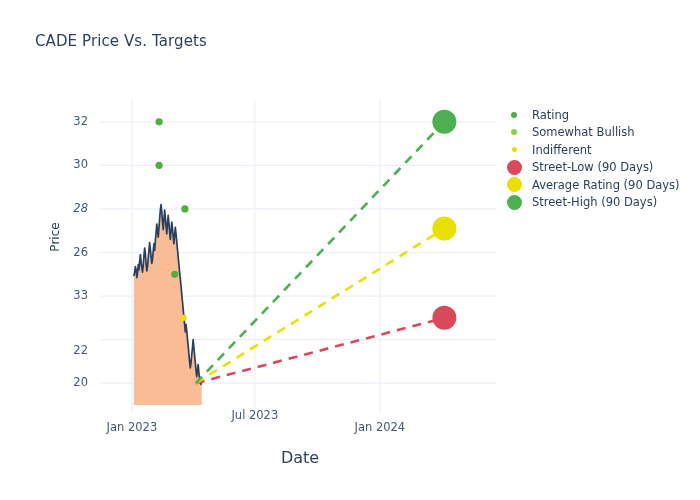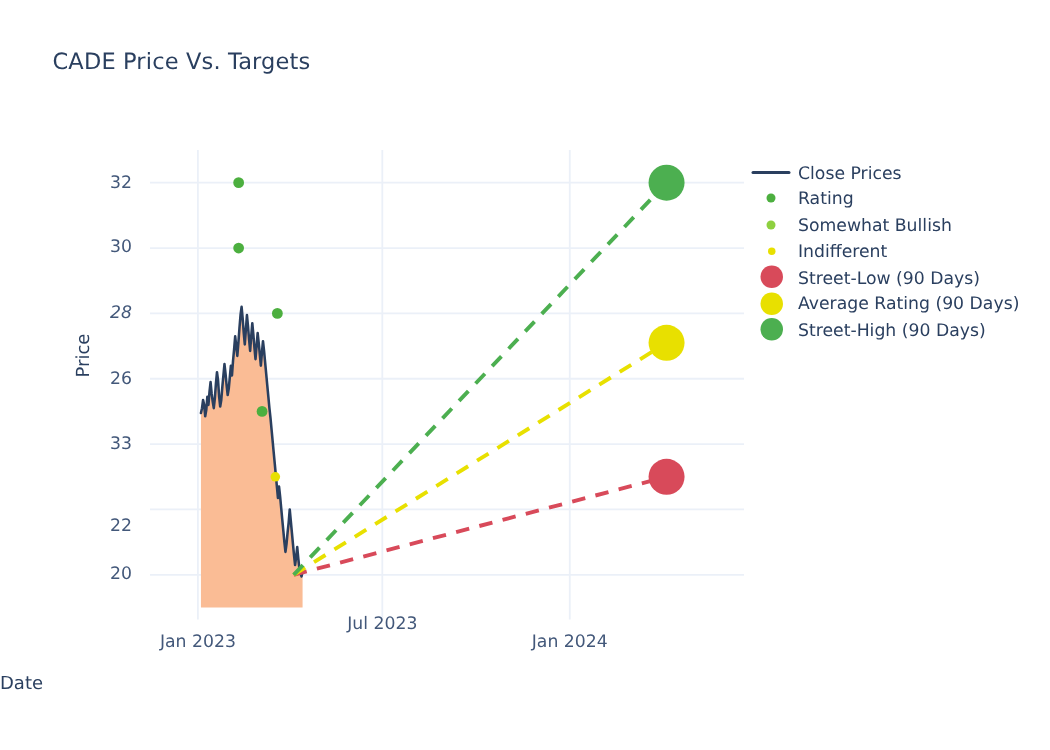--- a/index.html
+++ b/index.html
@@ -40,22 +40,22 @@
     color: #2a3f5f;
     transform: rotate(-90deg);
     transform-origin: center center;
     white-space: nowrap;
   }
   .axis-title-x {
     position: absolute;
     left: 0px;
     top: 448px;
     width: 600px;
-    text-align: left;
-    font-size: 12px;
+    text-align: center;
+    font-size: 16px;
     color: #2a3f5f;
   }
   .tick-label-y {
     position: absolute;
     text-align: right;
     width: 40px;
     font-size: 11.5px;
     color: #43587a;
     white-space: nowrap;
   }
@@ -149,26 +149,20 @@
     </div>
   <div id="x-ticks">
       <div class="tick-label-x" style="left: 86.9245px; top: 420px;">Jan 2023</div>
       <div class="tick-label-x" style="left: 209.868px; top: 408px;">Jul 2023</div>
       <div class="tick-label-x" style="left: 334.849px; top: 420px;">Jan 2024</div>
     </div>
 
   <div class="legend" id="legend">
       <div class="legend-row">
         <span class="legend-swatch">
-          <span class="legend-line" style="background: rgb(42, 63, 95);"></span>
-        </span>
-        <span class="legend-label">Close Prices</span>
-      </div>
-      <div class="legend-row">
-        <span class="legend-swatch">
           <span class="legend-dot" style="width: 6px; height: 6px; background: rgb(76, 175, 63);"></span>
         </span>
         <span class="legend-label">Rating</span>
       </div>
       <div class="legend-row">
         <span class="legend-swatch">
           <span class="legend-dot" style="width: 6px; height: 6px; background: rgb(142, 208, 64);"></span>
         </span>
         <span class="legend-label">Somewhat Bullish</span>
       </div>

